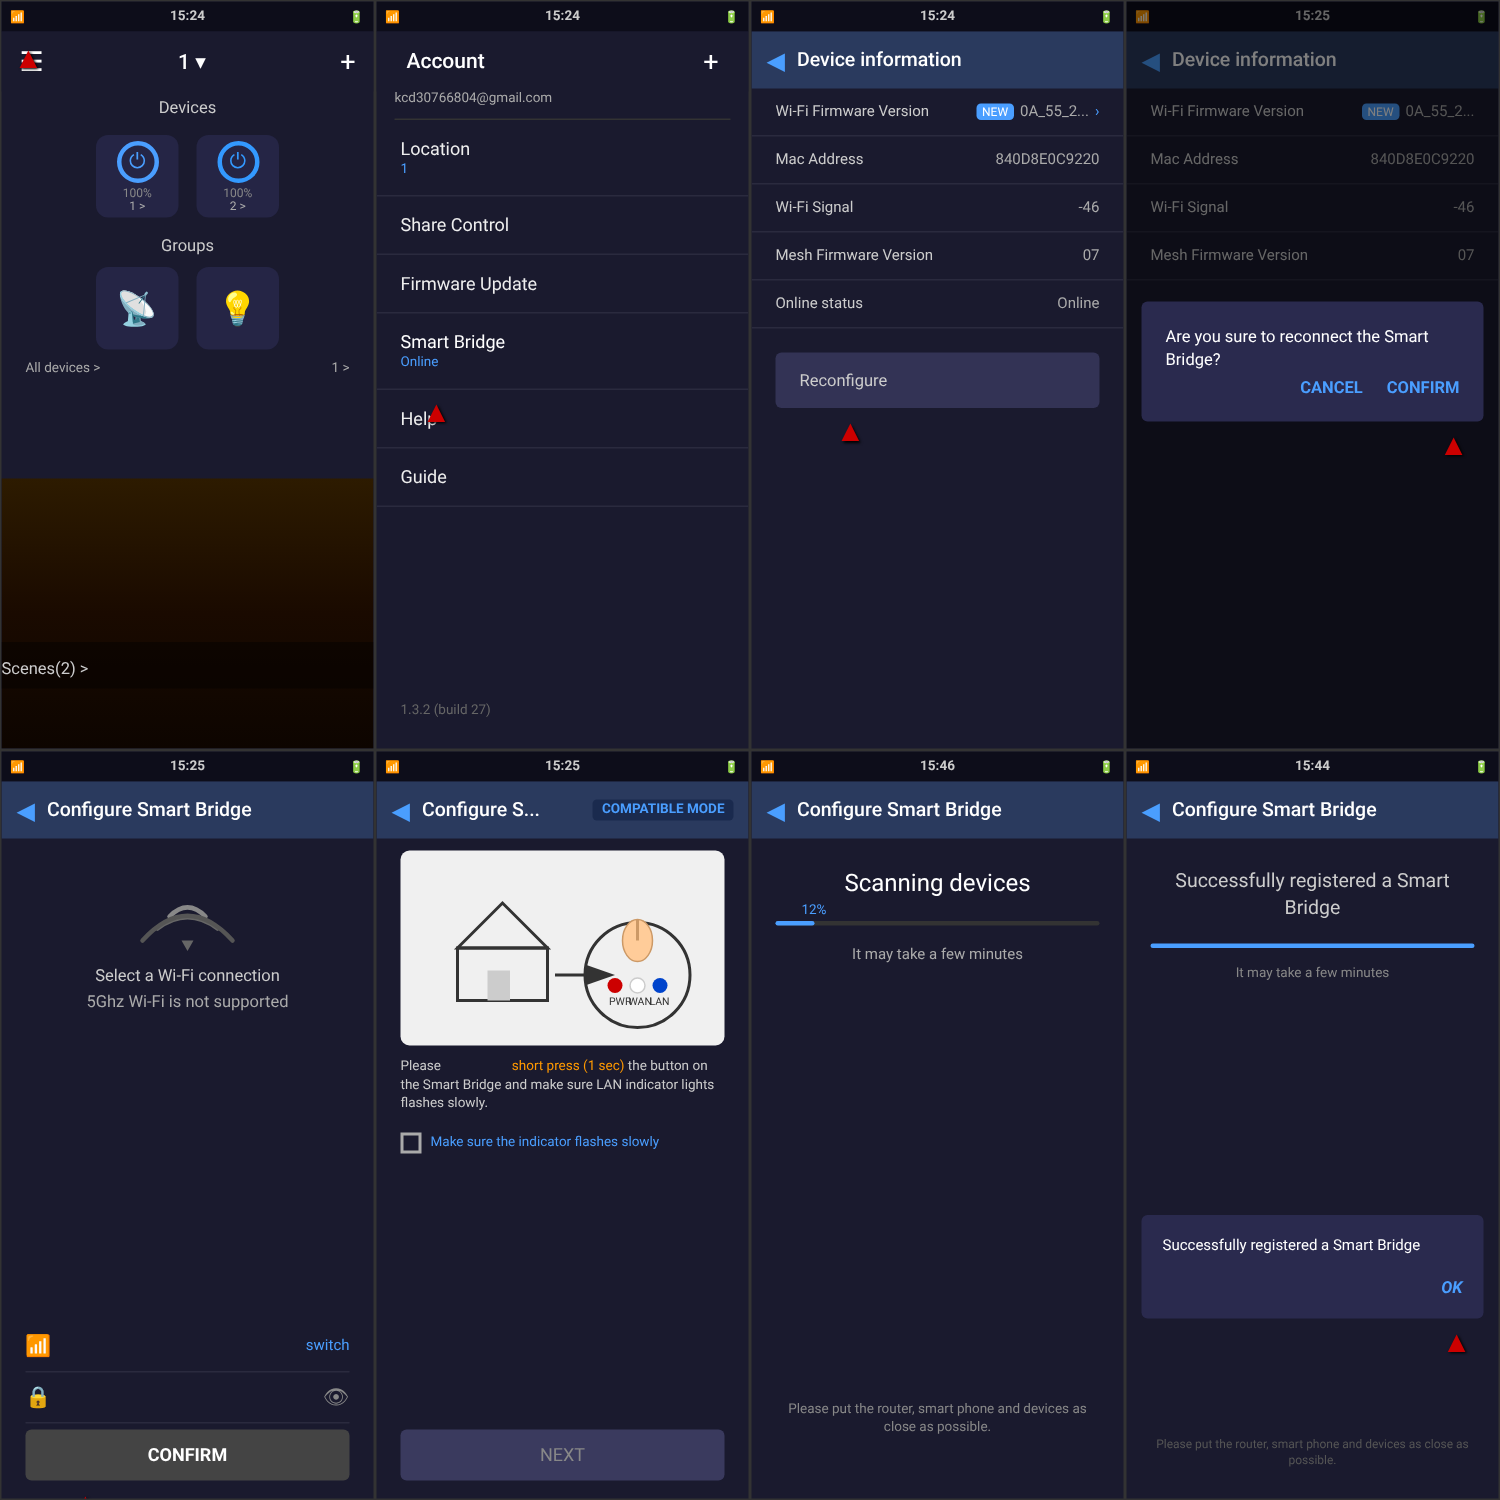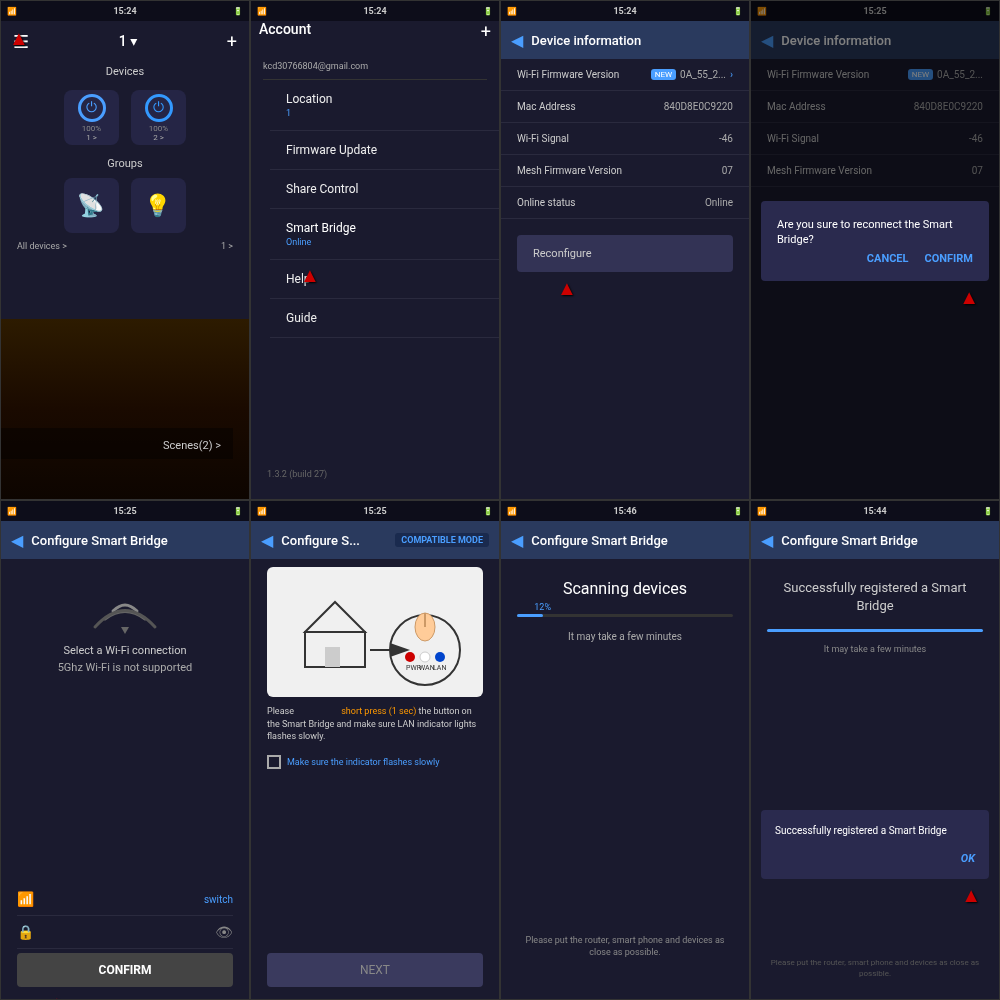--- a/index.html
+++ b/index.html
@@ -93,56 +93,54 @@
       display: flex;
       justify-content: space-between;
       padding: 4px 16px;
       font-size: 9px;
       color: #aaa;
     }
     .scenes-row {
       position: absolute;
       bottom: 40px;
       left: 0;
-      right: 16px;
-      padding: 6px 12px;
+      right: 0;
+      padding: 6px 0;
       background: rgba(0,0,0,0.4);
-      text-align: right;
     }
     .scenes-text { color: #ccc; font-size: 11px; }
     .bg-image {
       position: absolute;
       bottom: 0;
       left: 0;
       right: 0;
       height: 180px;
       background: linear-gradient(to bottom, #2d1b00, #1a0a00, #0d0500);
       z-index: 0;
     }
 
     
     .screen2 { background: #1a1a2e; }
     .screen2 .app-bar {
       background: #1a1a2e;
       height: 40px;
       display: flex;
-      align-items: flex-start;
+      align-items: center;
       justify-content: space-between;
-      padding: 0 8px;
+      padding: 0 20px;
     }
     .screen2 .app-bar .title { color: #fff; font-size: 14px; font-weight: 500; }
     .account-email { color: #aaa; font-size: 9px; padding: 0 12px 8px; }
     .menu-divider { height: 1px; background: #333; margin: 0 12px; }
     .menu-item {
       padding: 12px 16px;
       color: #eee;
       font-size: 12px;
       border-bottom: 1px solid #2a2a3e;
       position: relative;
-      margin-left: 19px;
     }
     .menu-item.highlighted { color: #fff; }
     .menu-item .sub { font-size: 9px; color: #4a9eff; margin-top: 2px; }
     .version-text { position: absolute; bottom: 20px; left: 16px; color: #666; font-size: 9px; }
 
     
     .red-arrow {
       position: absolute;
       z-index: 10;
     }
@@ -396,24 +394,24 @@
     <span class="title">Account</span>
     <span style="color:#fff;font-size:18px;">+</span>
   </div>
   <div class="account-email">kcd30766804@gmail.com</div>
   <div class="menu-divider"></div>
   <div class="menu-item">
     <span>Location</span>
     <div class="sub">1</div>
   </div>
   <div class="menu-item">
+    <span>Share Control</span>
+  </div>
+  <div class="menu-item">
     <span>Firmware Update</span>
-  </div>
-  <div class="menu-item">
-    <span>Share Control</span>
   </div>
   <div class="menu-item highlighted" style="position:relative;">
     <span>Smart Bridge</span>
     <div class="sub">Online</div>
     <div class="red-arrow" style="bottom:-28px;left:30px;"></div>
   </div>
   <div class="menu-item">
     <span>Help</span>
   </div>
   <div class="menu-item">

